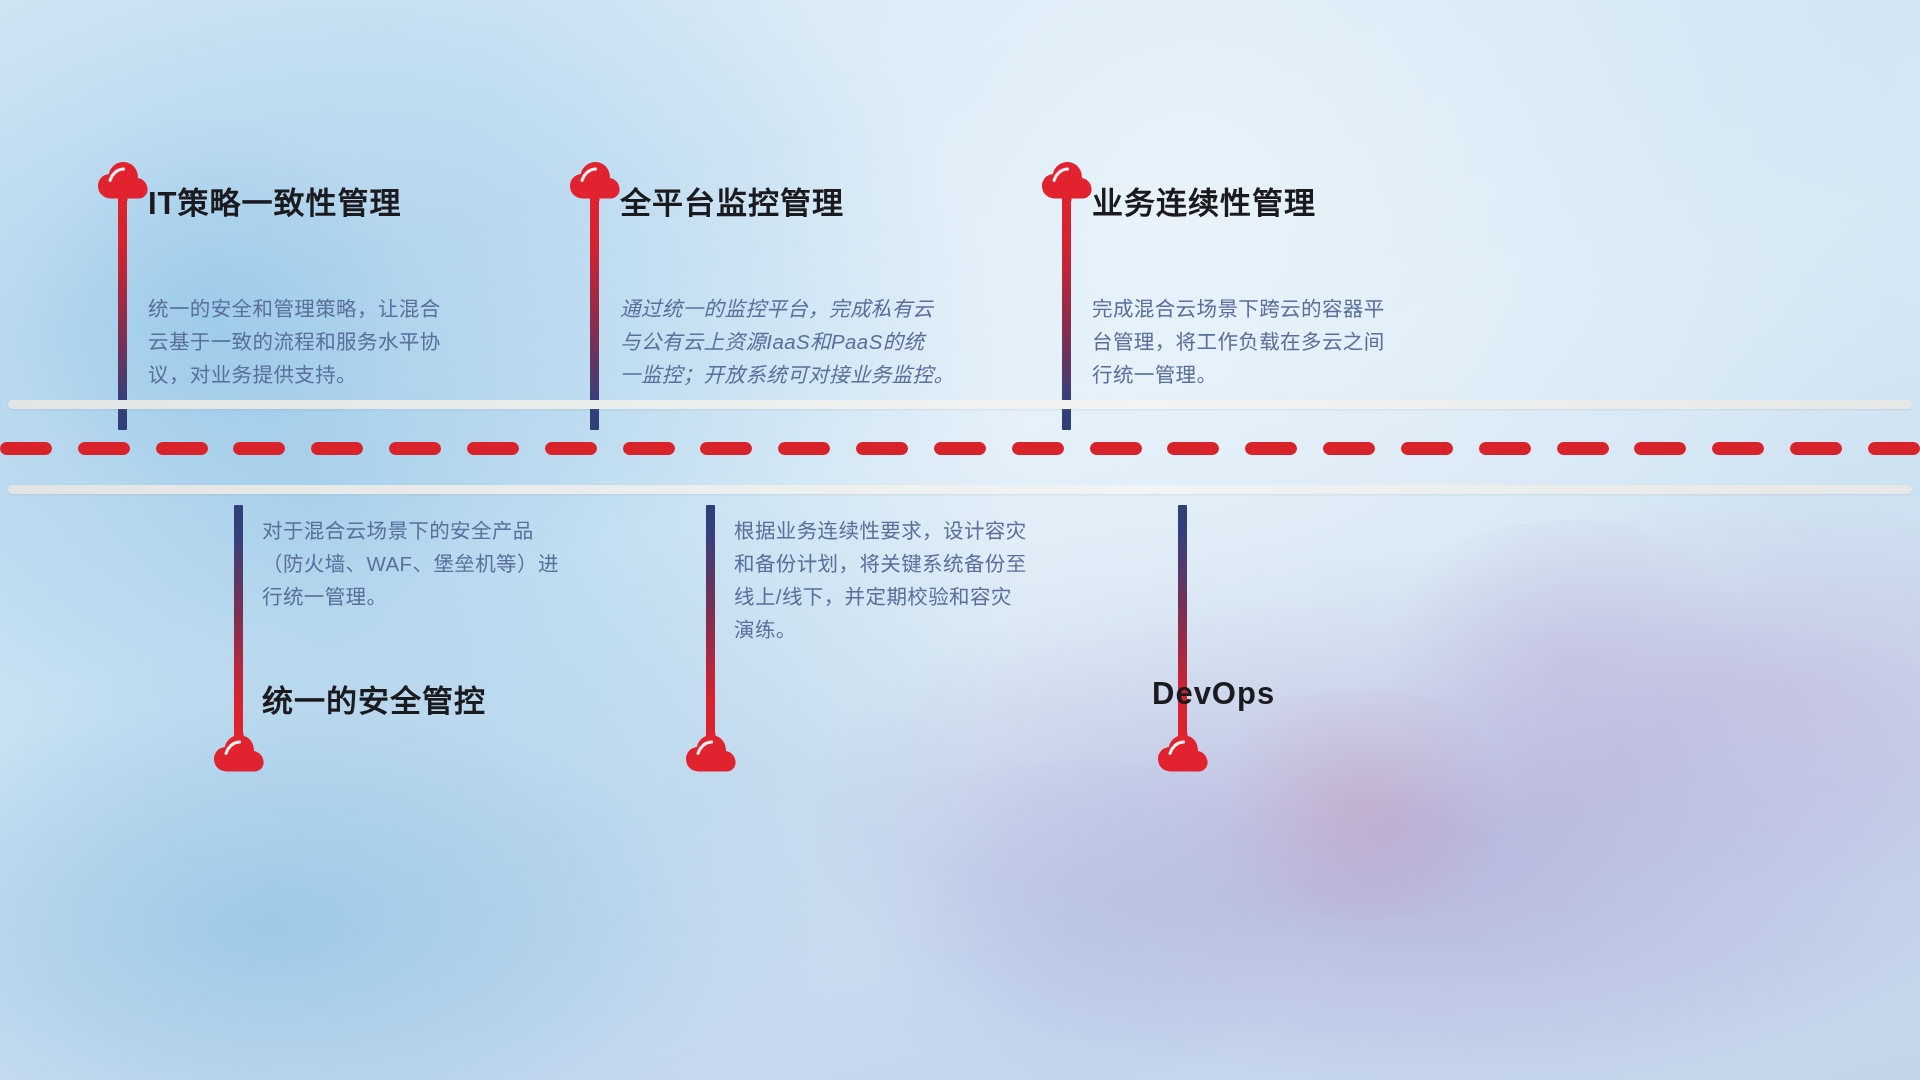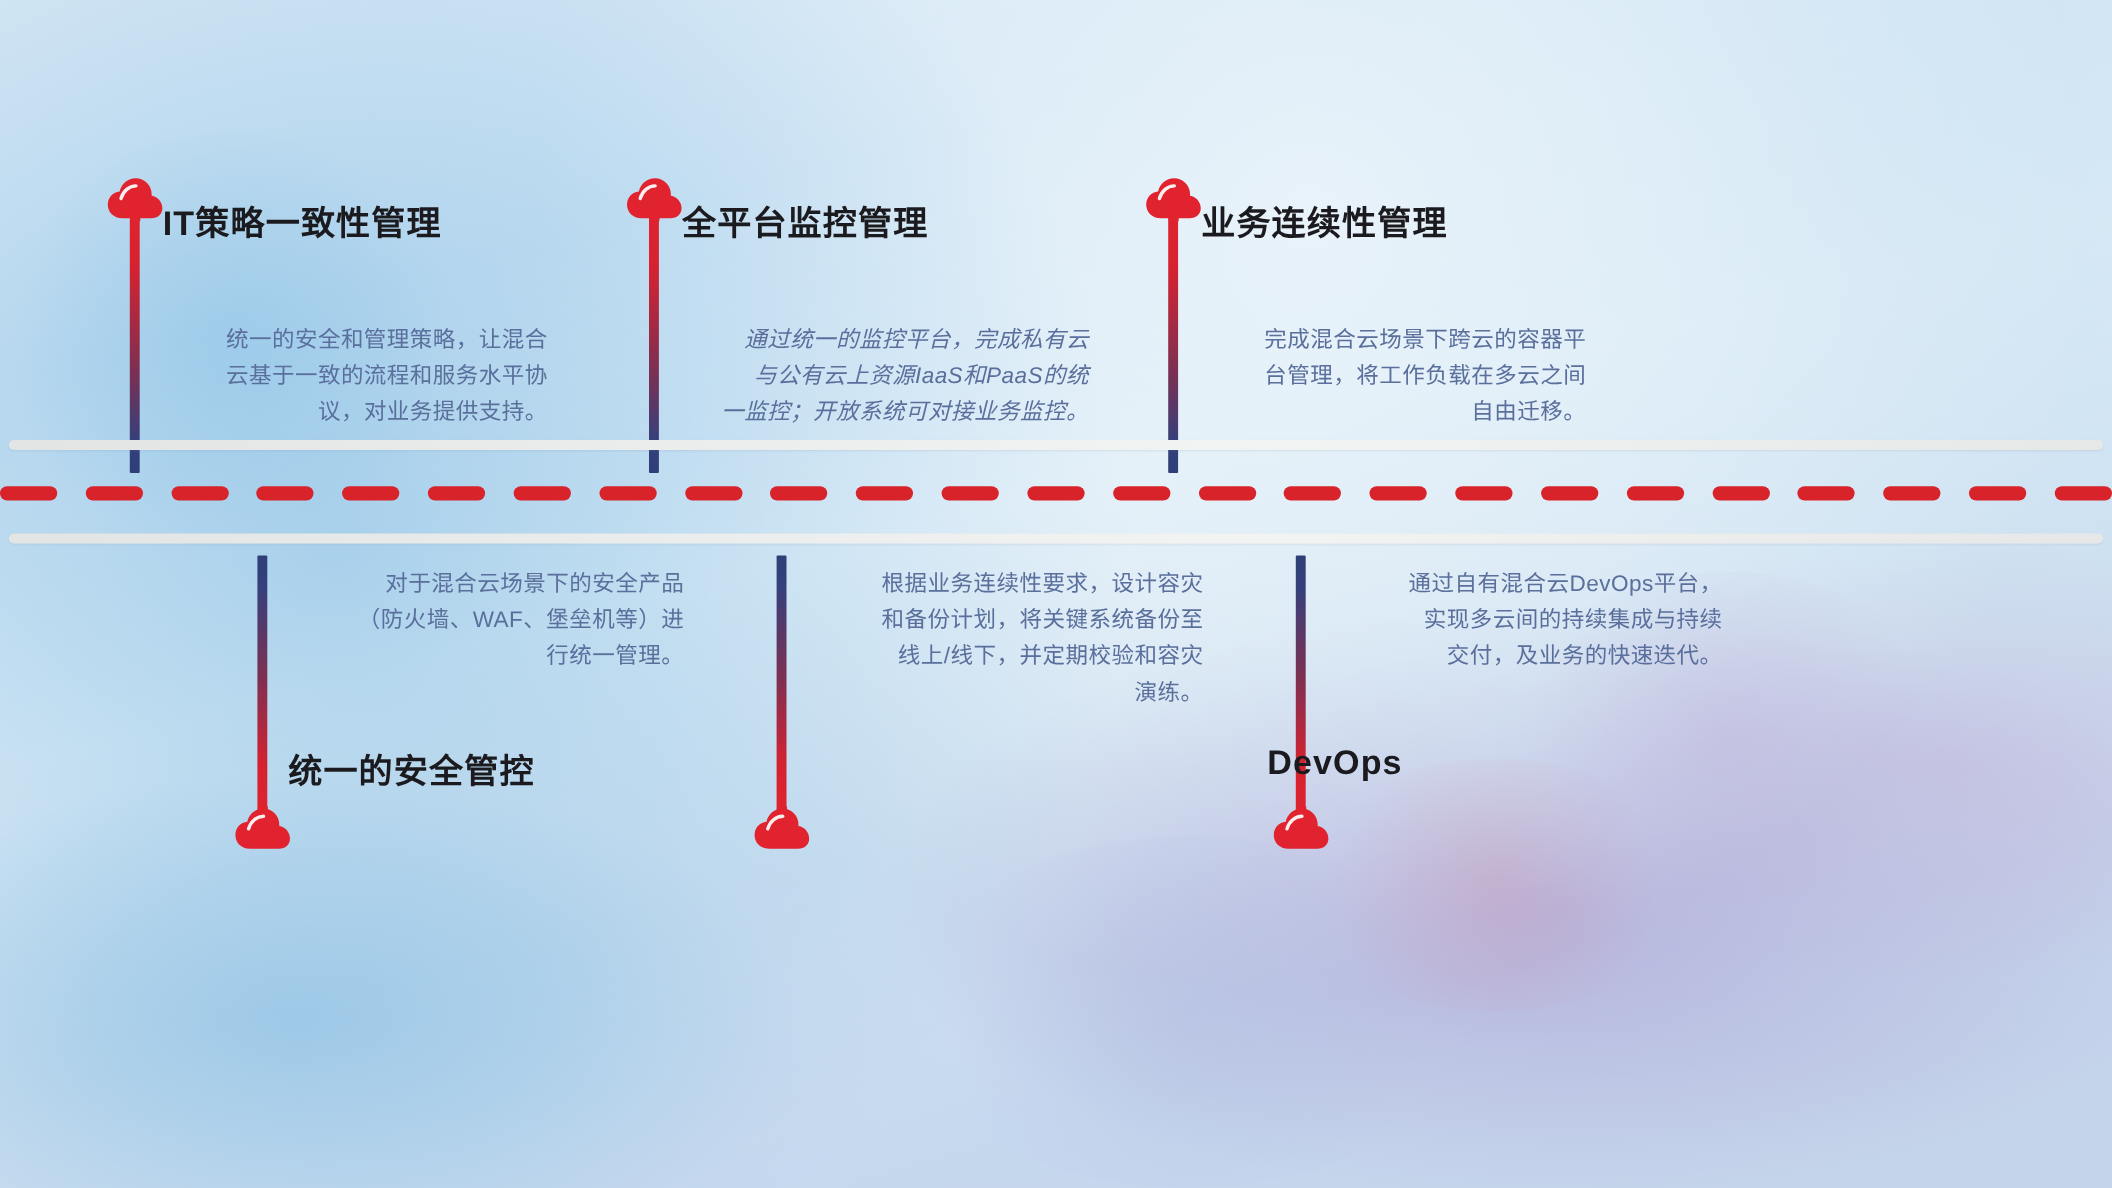--- a/index.html
+++ b/index.html
@@ -12,21 +12,20 @@
   #stage{
     position:relative;width:1920px;height:1080px;overflow:hidden;
     background:
       radial-gradient(circle at 16% 46%, rgba(126,186,226,0.55) 0%, rgba(126,186,226,0) 42%),
       radial-gradient(circle at 62% 18%, rgba(233,243,250,0.95) 0%, rgba(233,243,250,0) 48%),
       radial-gradient(circle at 88% 8%,  rgba(206,228,243,0.9) 0%, rgba(206,228,243,0) 45%),
       radial-gradient(ellipse 46% 36% at 74% 76%, rgba(176,168,214,0.85) 0%, rgba(176,168,214,0) 70%),
       radial-gradient(ellipse 30% 26% at 92% 64%, rgba(196,180,216,0.8) 0%, rgba(196,180,216,0) 72%),
       radial-gradient(ellipse 34% 30% at 14% 86%, rgba(150,198,230,0.7) 0%, rgba(150,198,230,0) 70%),
       linear-gradient(165deg,#d9e9f5 0%, #cfe4f4 22%, #e4f0f8 44%, #cfe0f0 62%, #c6d8ee 80%, #c4d4e9 100%);
-    text-align: right;
   }
   
   .blob{position:absolute;border-radius:50%;pointer-events:none;}
   .blob.b1{left:1180px;top:690px;width:360px;height:230px;
     background:radial-gradient(circle,rgba(214,120,140,0.20) 0%,rgba(214,120,140,0) 68%);}
   .blob.b2{left:1360px;top:520px;width:420px;height:300px;
     background:radial-gradient(circle,rgba(186,172,214,0.35) 0%,rgba(186,172,214,0) 70%);}
   .blob.b3{left:0px;top:120px;width:420px;height:380px;
     background:radial-gradient(circle,rgba(128,190,228,0.38) 0%,rgba(128,190,228,0) 70%);}
   .blob.b4{left:820px;top:760px;width:520px;height:320px;
@@ -108,21 +107,21 @@
       <path d="M15.5 38.5 C7.0 38.5 2.0 32.8 2.0 26.0 C2.0 19.6 6.8 14.6 12.8 14.1
                C14.2 7.1 20.2 2.0 27.4 2.0 C35.4 2.0 41.9 8.5 41.9 16.6 C41.9 17.1 41.88 17.5 41.84 18.0
                C47.5 18.9 51.6 23.8 51.6 29.4 C51.6 34.9 47.3 38.5 41.6 38.5 Z" fill="#e0232e"></path>
       <path d="M14.0 20.5 C16.0 13.5 21.5 9.2 27.6 9.0" stroke="#ffffff" stroke-width="3.1" stroke-linecap="round" fill="none" opacity="0.92"></path>
       <rect x="22.5" y="34" width="9" height="7" fill="#e0232e"></rect>
     </svg>
   </div>
   <div class="heading" style="left:1092px;top:178px;">业务连续性管理</div>
   <div class="desc" style="left:1092px;top:292px;width:350px;">完成混合云场景下跨云的容器平
 台管理，将工作负载在多云之间
-自由迁移。</div>
+行统一管理。</div>
 
   <div id="road" style="top:400px;">
     <div class="road-edge top"></div>
     <div class="road-dash" id="roadDash">
         <div class="dash" style="width: 52px; background: rgb(216, 35, 42); margin-right: 25.8333px;"></div>
         <div class="dash" style="width: 52px; background: rgb(216, 35, 42); margin-right: 25.8333px;"></div>
         <div class="dash" style="width: 52px; background: rgb(216, 35, 42); margin-right: 25.8333px;"></div>
         <div class="dash" style="width: 52px; background: rgb(216, 35, 42); margin-right: 25.8333px;"></div>
         <div class="dash" style="width: 52px; background: rgb(216, 35, 42); margin-right: 25.8333px;"></div>
         <div class="dash" style="width: 52px; background: rgb(216, 35, 42); margin-right: 25.8333px;"></div>
@@ -185,18 +184,15 @@
     <div class="stem" style="left:22px;top:0px;height:240px;
          background:linear-gradient(180deg,#2e3f77 0%,#35407c 12%,#7b3053 45%,#d62230 80%,#e0232e 100%);"></div>
     <svg class="cloud" viewBox="0 0 54 42" style="left:0px;top:228px;">
       <rect x="22.5" y="0" width="9" height="10" fill="#e0232e"></rect>
       <path d="M15.5 38.5 C7.0 38.5 2.0 32.8 2.0 26.0 C2.0 19.6 6.8 14.6 12.8 14.1
                C14.2 7.1 20.2 2.0 27.4 2.0 C35.4 2.0 41.9 8.5 41.9 16.6 C41.9 17.1 41.88 17.5 41.84 18.0
                C47.5 18.9 51.6 23.8 51.6 29.4 C51.6 34.9 47.3 38.5 41.6 38.5 Z" fill="#e0232e"></path>
       <path d="M14.0 20.5 C16.0 13.5 21.5 9.2 27.6 9.0" stroke="#ffffff" stroke-width="3.1" stroke-linecap="round" fill="none" opacity="0.92"></path>
     </svg>
   </div>
-  <div class="desc" style="left:1206px;top:514px;width:360px;">通过自有混合云DevOps平台，
-实现多云间的持续集成与持续
-交付，及业务的快速迭代。</div>
   <div class="heading" style="left:1152px;top:676px;">DevOps</div>
 
 </div>
 
 </body></html>

